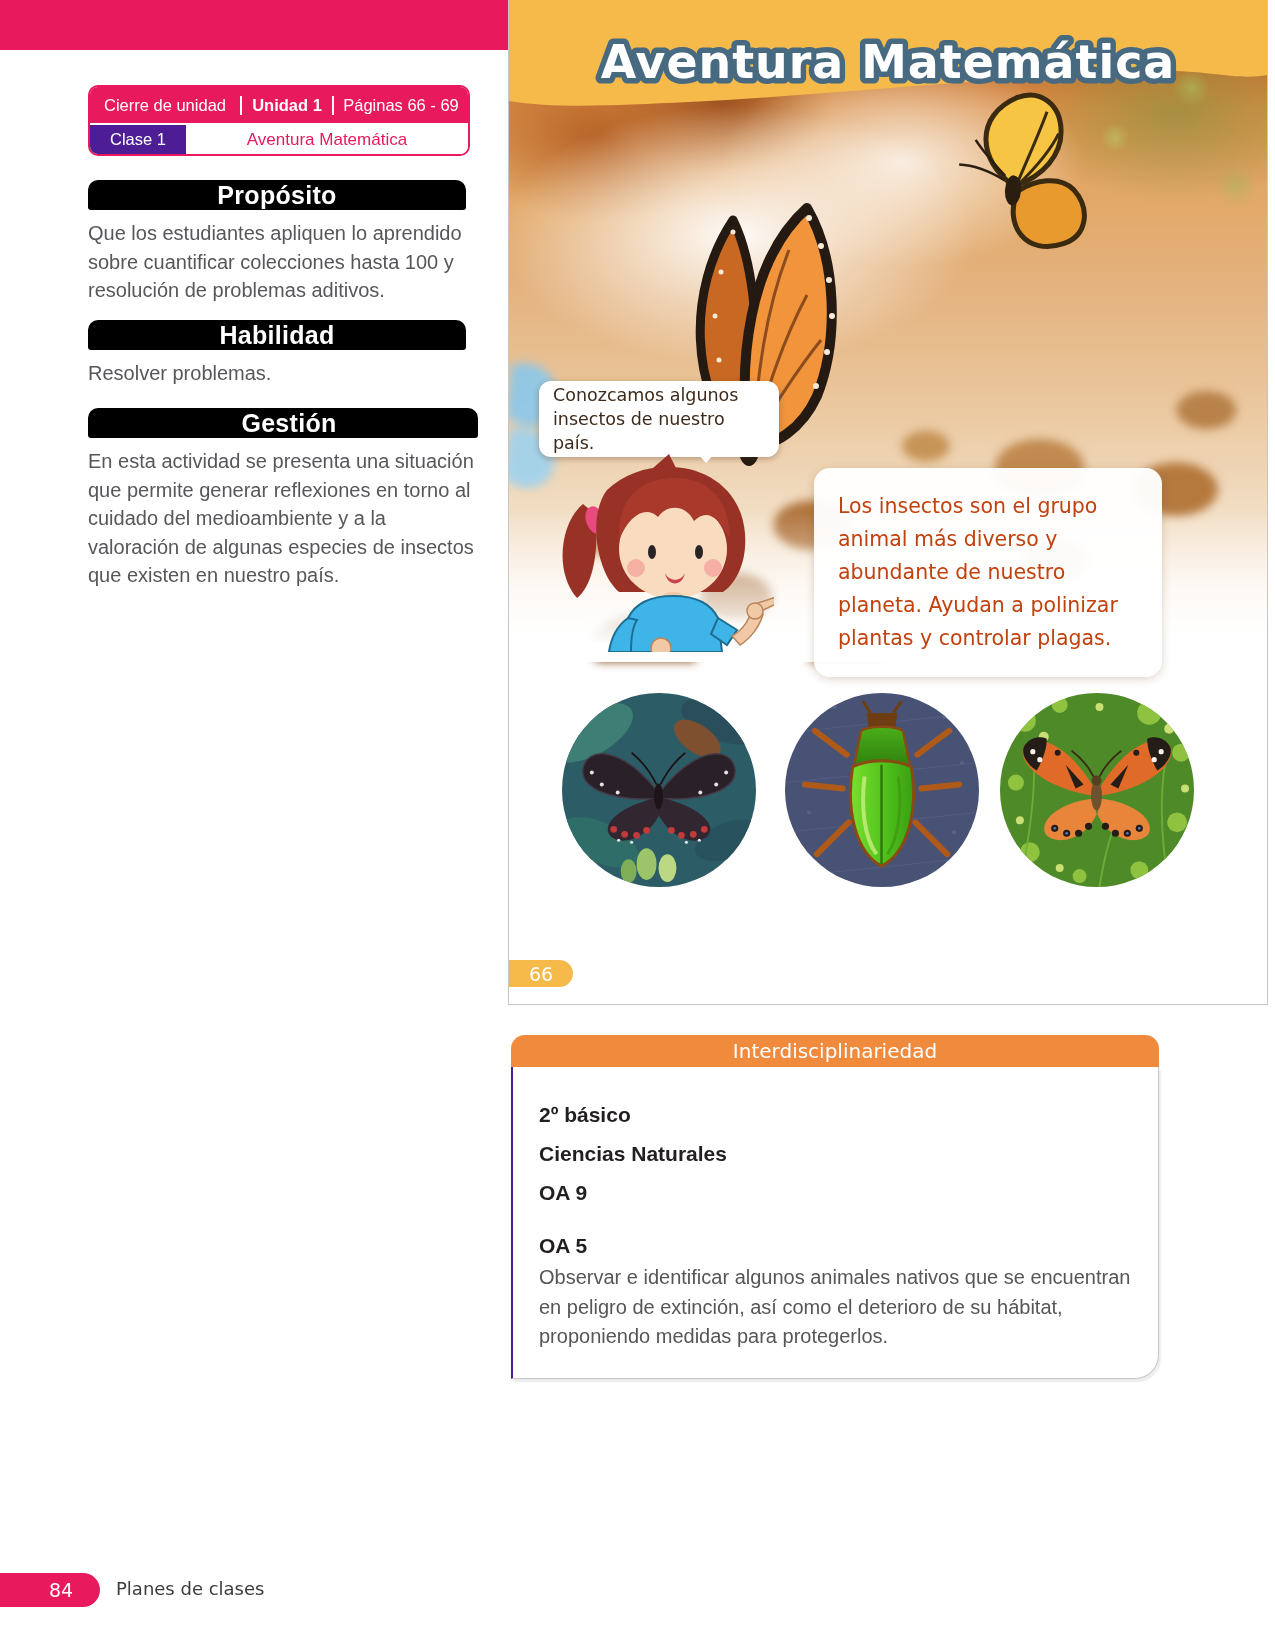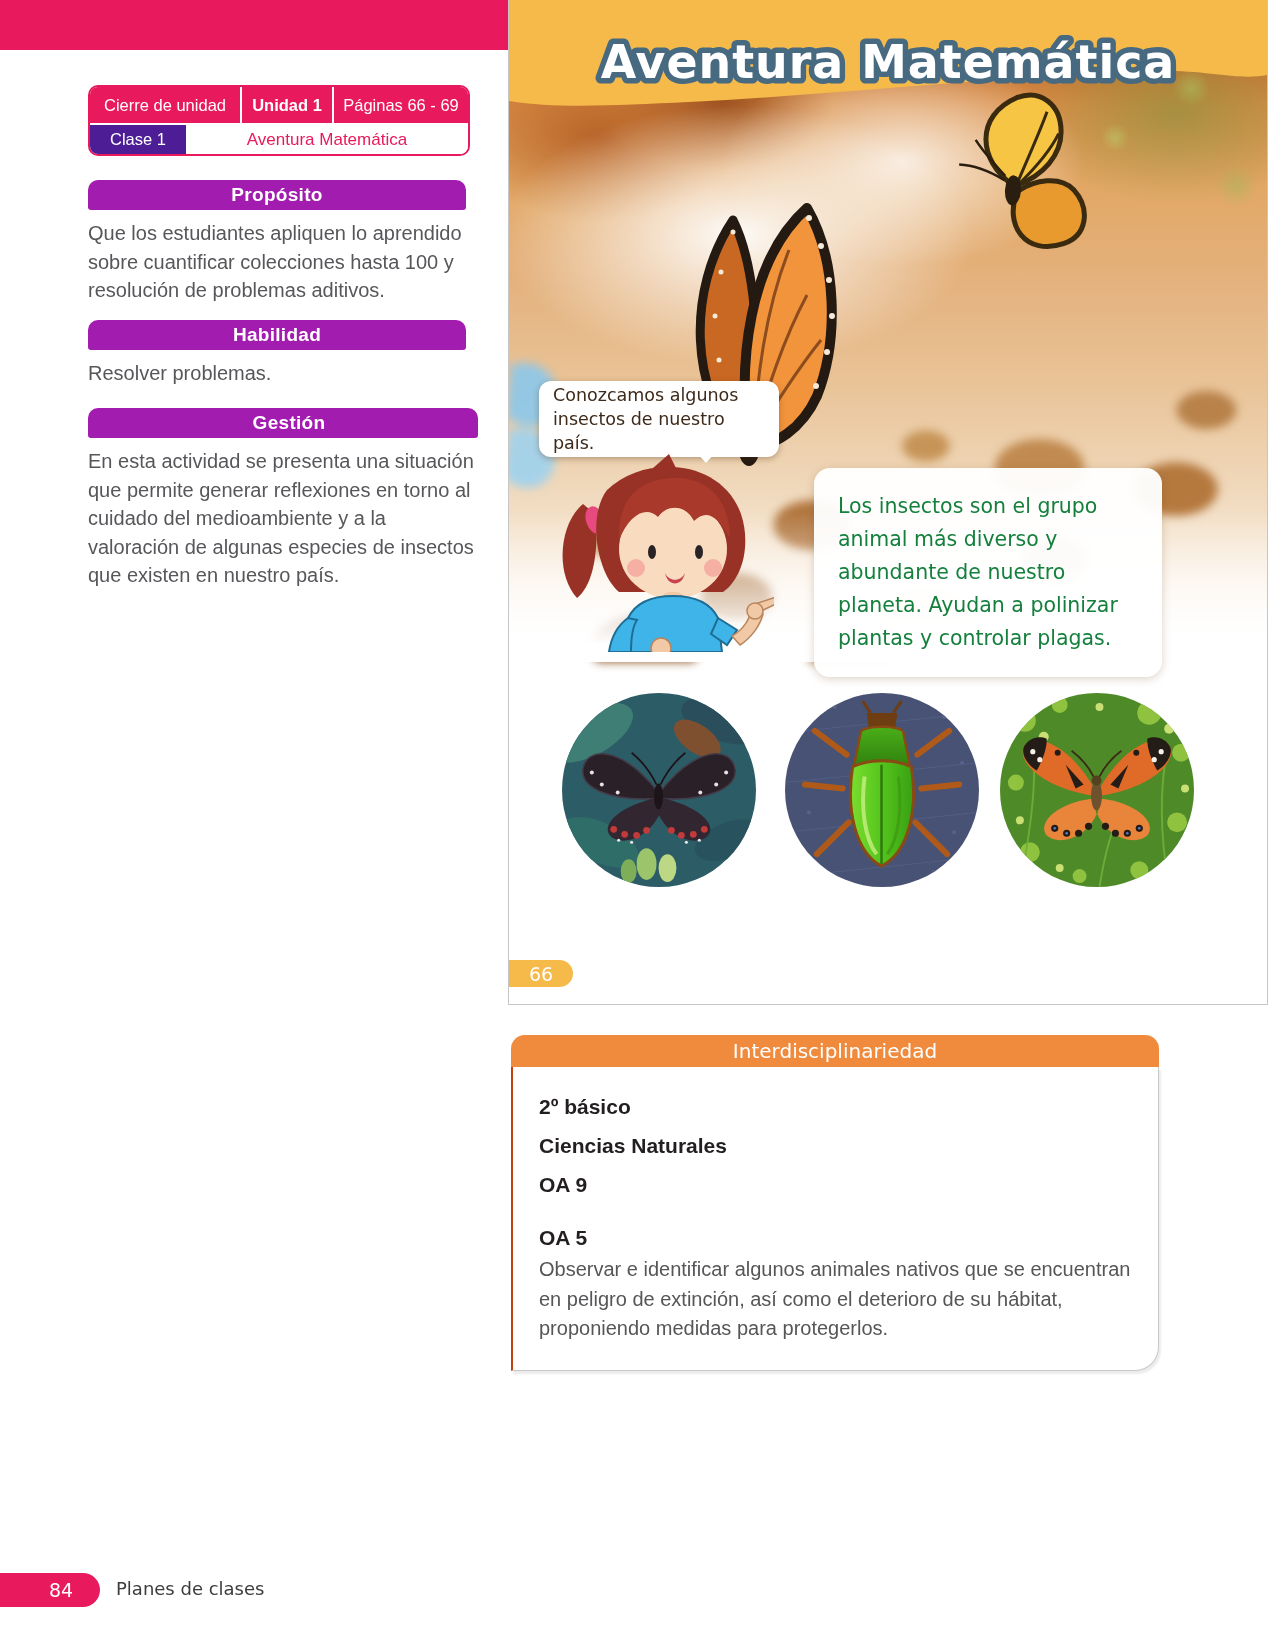--- a/index.html
+++ b/index.html
@@ -5,33 +5,33 @@
   html,body{margin:0;padding:0;background:#ffffff;}
   #canvas{position:relative;width:1275px;height:1650px;background:#ffffff;overflow:hidden;
           font-family:"Liberation Sans",sans-serif;}
 
   
   .topbar{position:absolute;left:0;top:0;width:508px;height:50px;background:#E8195C;}
 
   
   .htable{position:absolute;left:88px;top:85px;width:378px;border:2px solid #E8195C;
           border-radius:10px;overflow:hidden;background:#fff;}
-  .htable .r1{display:flex;height:36px;background:#E8195C;color:#fff;font-size:16.5px;}
+  .htable .r1{display:flex;height:36px;background:#E8195C;color:#fff;font-size:16.5px;align-items:center;}
   .htable .r1 .cell{display:flex;align-items:center;justify-content:center;}
   .htable .r1 .c1{width:150px;}
   .htable .r1 .c2{width:90px;font-weight:bold;border-left:2.5px solid #fff;border-right:2.5px solid #fff;}
   .htable .r1 .c3{flex:1;}
   .htable .r2{display:flex;height:29px;border-top:2.5px solid #fff;}
   .htable .r2 .c1{width:96px;background:#4c1d95;color:#fff;display:flex;align-items:center;justify-content:center;font-size:16.5px;}
   .htable .r2 .c2{flex:1;background:#fff;color:#E8195C;display:flex;align-items:center;justify-content:center;font-size:17px;}
 
   
-  .lbar{position:absolute;left:88px;width:378px;height:30px;background:#a21caf;color:#fff;
+  .lbar{position:absolute;left:88px;width:378px;height:30px;background:#000000;color:#fff;
         border-radius:10px 10px 3px 3px;display:flex;align-items:center;justify-content:center;
-        font-size:19px;font-weight:bold;letter-spacing:.3px;}
+        font-size:25px;font-weight:bold;letter-spacing:.3px;}
   .lbody{position:absolute;left:88px;width:386px;color:#57575B;font-size:20px;line-height:28.5px;margin:0;}
   .bar-s1{top:180px;} .txt-s1{top:219px;}
   .bar-s2{top:320px;} .txt-s2{top:359px;}
   .bar-s3{top:408px;padding-left:12px;} .txt-s3{top:447px;}
 
   
   .page{position:absolute;left:508px;top:0;width:760px;height:1005px;background:#fff;
         border:1px solid #C6C6C6;border-top:none;box-sizing:border-box;overflow:hidden;}
 
   .photo{position:absolute;left:0;top:52px;width:100%;height:610px;
@@ -72,38 +72,38 @@
   .bubble{position:absolute;left:30px;top:381px;width:212px;background:#fff;border-radius:12px;
           padding:2px 14px;box-shadow:0 2px 6px rgba(80,50,20,.35);
           font-family:"DejaVu Sans",sans-serif;font-size:17.5px;line-height:24px;color:#3E2A1A;}
   .bubble:after{content:"";position:absolute;bottom:-15px;left:158px;width:0;height:0;
           border:9px solid transparent;border-top:10px solid #fff;}
 
   .girl{position:absolute;left:40px;top:452px;}
 
   .infobox{position:absolute;left:305px;top:468px;width:300px;background:rgba(255,255,255,.96);
            border-radius:16px;padding:22px 24px;box-shadow:0 2px 8px rgba(120,80,40,.25);
-           font-family:"DejaVu Sans",sans-serif;font-size:20.5px;line-height:33px;color:#15803d;}
+           font-family:"DejaVu Sans",sans-serif;font-size:20.5px;line-height:33px;color:#c2410c;}
 
   .circles{position:absolute;left:0;top:693px;width:100%;height:196px;}
   .pcirc{position:absolute;top:0;width:194px;height:194px;border-radius:50%;overflow:hidden;}
   .pc1{left:53px;} .pc2{left:276px;} .pc3{left:491px;}
 
   .pagepill{position:absolute;left:0;top:960px;width:64px;height:27px;background:#F6BA4A;
             border-radius:0 14px 14px 0;color:#fff;display:flex;align-items:center;justify-content:center;
             font-family:"DejaVu Sans",sans-serif;font-size:19px;}
 
   
   .interbox{position:absolute;left:511px;top:1035px;width:648px;}
   .inter-head{height:32px;background:#F08A3C;border-radius:14px 14px 0 0;color:#fff;
               display:flex;align-items:center;justify-content:center;
               font-family:"DejaVu Sans",sans-serif;font-size:20px;}
-  .inter-body{background:#fff;border-left:2px solid #c2410c;border-right:1px solid #C9C9C9;
+  .inter-body{background:#fff;border-left:2px solid #4c1d95;border-right:1px solid #C9C9C9;
               border-bottom:1px solid #C9C9C9;border-radius:0 0 24px 0;
-              box-shadow:2px 3px 2px rgba(0,0,0,.08);padding:16px 26px 26px 26px;}
+              box-shadow:2px 3px 2px rgba(0,0,0,.08);padding:24px 26px 26px 26px;}
   .inter-body .blabel{font-size:21px;font-weight:bold;color:#231F20;margin:8px 0 0 0;line-height:31px;}
   .inter-body .btext{font-size:20px;color:#565659;line-height:29.5px;margin:4px 0 0 0;}
   .inter-body .btext.gap{margin-top:2px;}
   .oa5gap{margin-top:22px !important;}
 
   
   .footpill{position:absolute;left:0;top:1573px;width:100px;height:34px;background:#E8195C;
             border-radius:0 17px 17px 0;color:#fff;display:flex;align-items:center;justify-content:center;
             font-family:"DejaVu Sans",sans-serif;font-size:19px;padding-left:22px;box-sizing:border-box;}
   .footlabel{position:absolute;left:116px;top:1578px;color:#3C3C3E;

